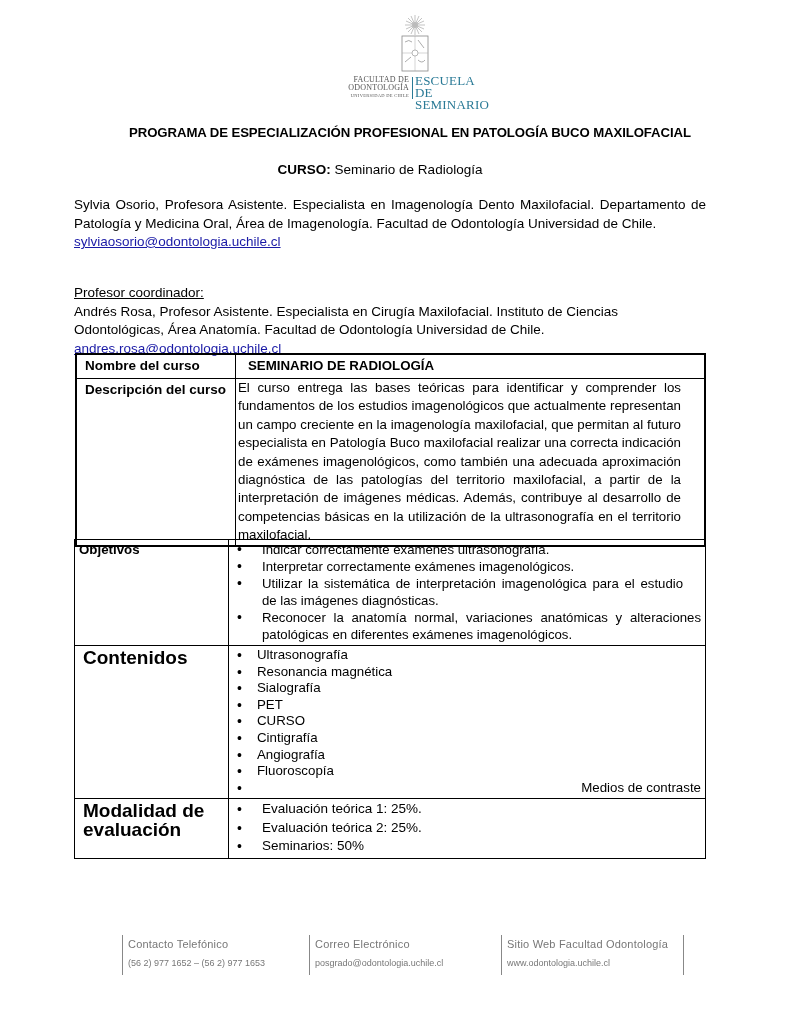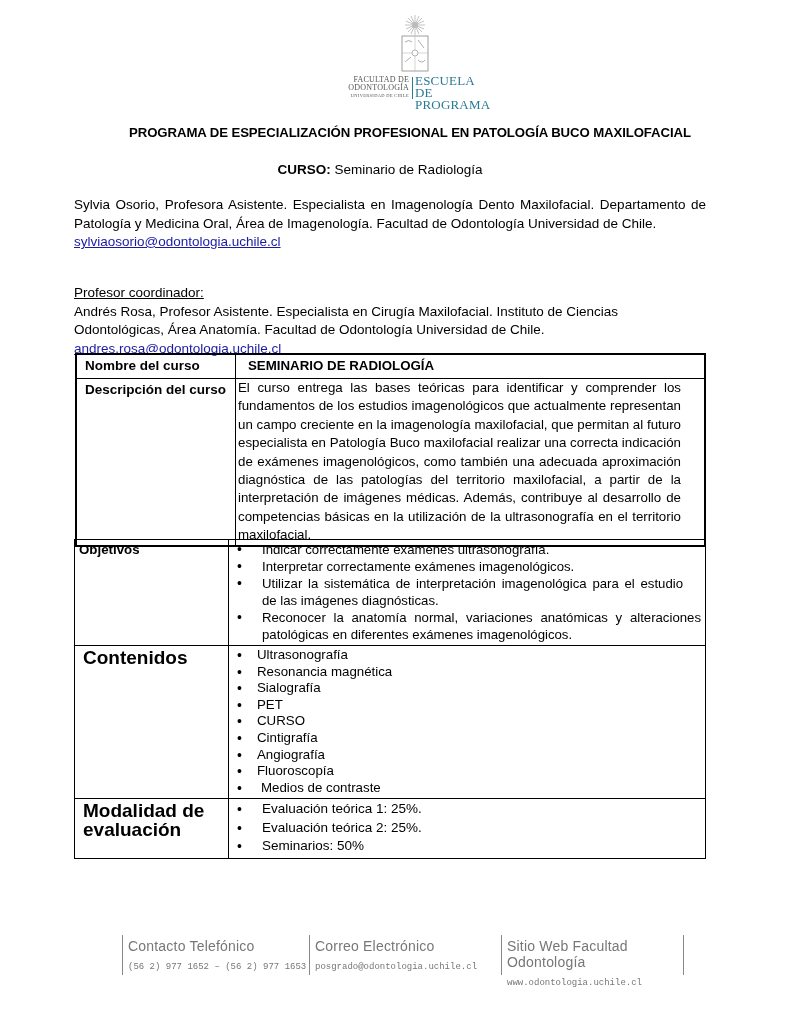--- a/index.html
+++ b/index.html
@@ -45,29 +45,29 @@
   .t2 { left: 74px; top: 539px; width: 632px; border: 1.5px solid #000; }
   .t2 td { border: 1.2px solid #000; }
   .t2 .c1 { width: 145px; font-weight: bold; padding: 2px 0 0 4px; }
   .t2 .c1.big { font-size: 19px; padding-left: 8px; line-height: 19px; }
   .t2 .c2 { padding: 1px 4px 2px 0; }
   ul.bl { list-style: none; margin: 0; padding: 0; }
   ul.bl li { position: relative; padding-left: 33px; line-height: 17px; font-size: 13.2px; }
   ul.bl li::before { content: "\2022"; position: absolute; left: 8px; top: 0; font-size: 14px; }
   ul.bl.just li { text-align: justify; text-align-last: left; }
   ul.bl.cont li { font-size: 13.3px; line-height: 16.6px; padding-left: 28px; }
-  ul.bl.cont li.wide { padding-left: 32px; }
+  ul.bl.cont li.wide { padding-left: 32px; text-align: right; }
   ul.bl.eval li { font-size: 13.5px; line-height: 18.5px; }
 
   
   .footer { left: 122px; top: 935px; width: 570px; height: 40px; }
   .fcol { position: absolute; top: 0; height: 40px; border-left: 1px solid #888; padding-left: 5px;
           color: #777; font-family: "Liberation Sans Narrow", "Liberation Sans", sans-serif; }
-  .fcol .ft { font-size: 14px; margin-top: 3px; letter-spacing: 0.2px; }
-  .fcol .fv { font-family: Liberation Mono, monospace; font-size: 9px; margin-top: 8px; }
+  .fcol .ft { font-size: 11px; margin-top: 3px; letter-spacing: 0.2px; }
+  .fcol .fv { font-family: Liberation Sans, sans-serif; font-size: 9px; margin-top: 8px; }
   .fend { position: absolute; top: 0; left: 561px; width: 1px; height: 40px; background: #888; }
 </style>
 </head>
 <body>
 
 <div class="abs logo">
   <svg class="crest" viewBox="0 0 34 60">
     <g stroke="#9a9a9a" stroke-width="0.6" fill="none">
       <line x1="17" y1="1" x2="17" y2="21"></line>
       <line x1="7" y1="11" x2="27" y2="11"></line>
@@ -86,21 +86,21 @@
     <path d="M7 28 q4 -3 7 0 M20 26 l6 8 M7 48 l6 -5 M20 46 q4 4 7 0" stroke="#888" stroke-width="0.7" fill="none"></path>
   </svg>
   <div class="fac">
     <div class="l1">FACULTAD DE</div>
     <div class="l2">ODONTOLOGÍA</div>
     <div class="l3">UNIVERSIDAD DE CHILE</div>
   </div>
   <div class="sep"></div>
   <div class="esc">
     <div>ESCUELA DE</div>
-    <div>PROGRAMA</div>
+    <div>SEMINARIO</div>
   </div>
 </div>
 
 <div class="abs doc-title">PROGRAMA DE ESPECIALIZACIÓN PROFESIONAL EN PATOLOGÍA BUCO MAXILOFACIAL</div>
 <div class="abs course-line">
   <b>CURSO:</b><span> Seminario de Radiología</span>
 </div>
 
 <div class="abs section" style="top:196px;">
   <div class="just">Sylvia Osorio, Profesora Asistente. Especialista en Imagenología Dento Maxilofacial. Departamento de Patología y Medicina Oral, Área de Imagenología. Facultad de Odontología Universidad de Chile.</div>

